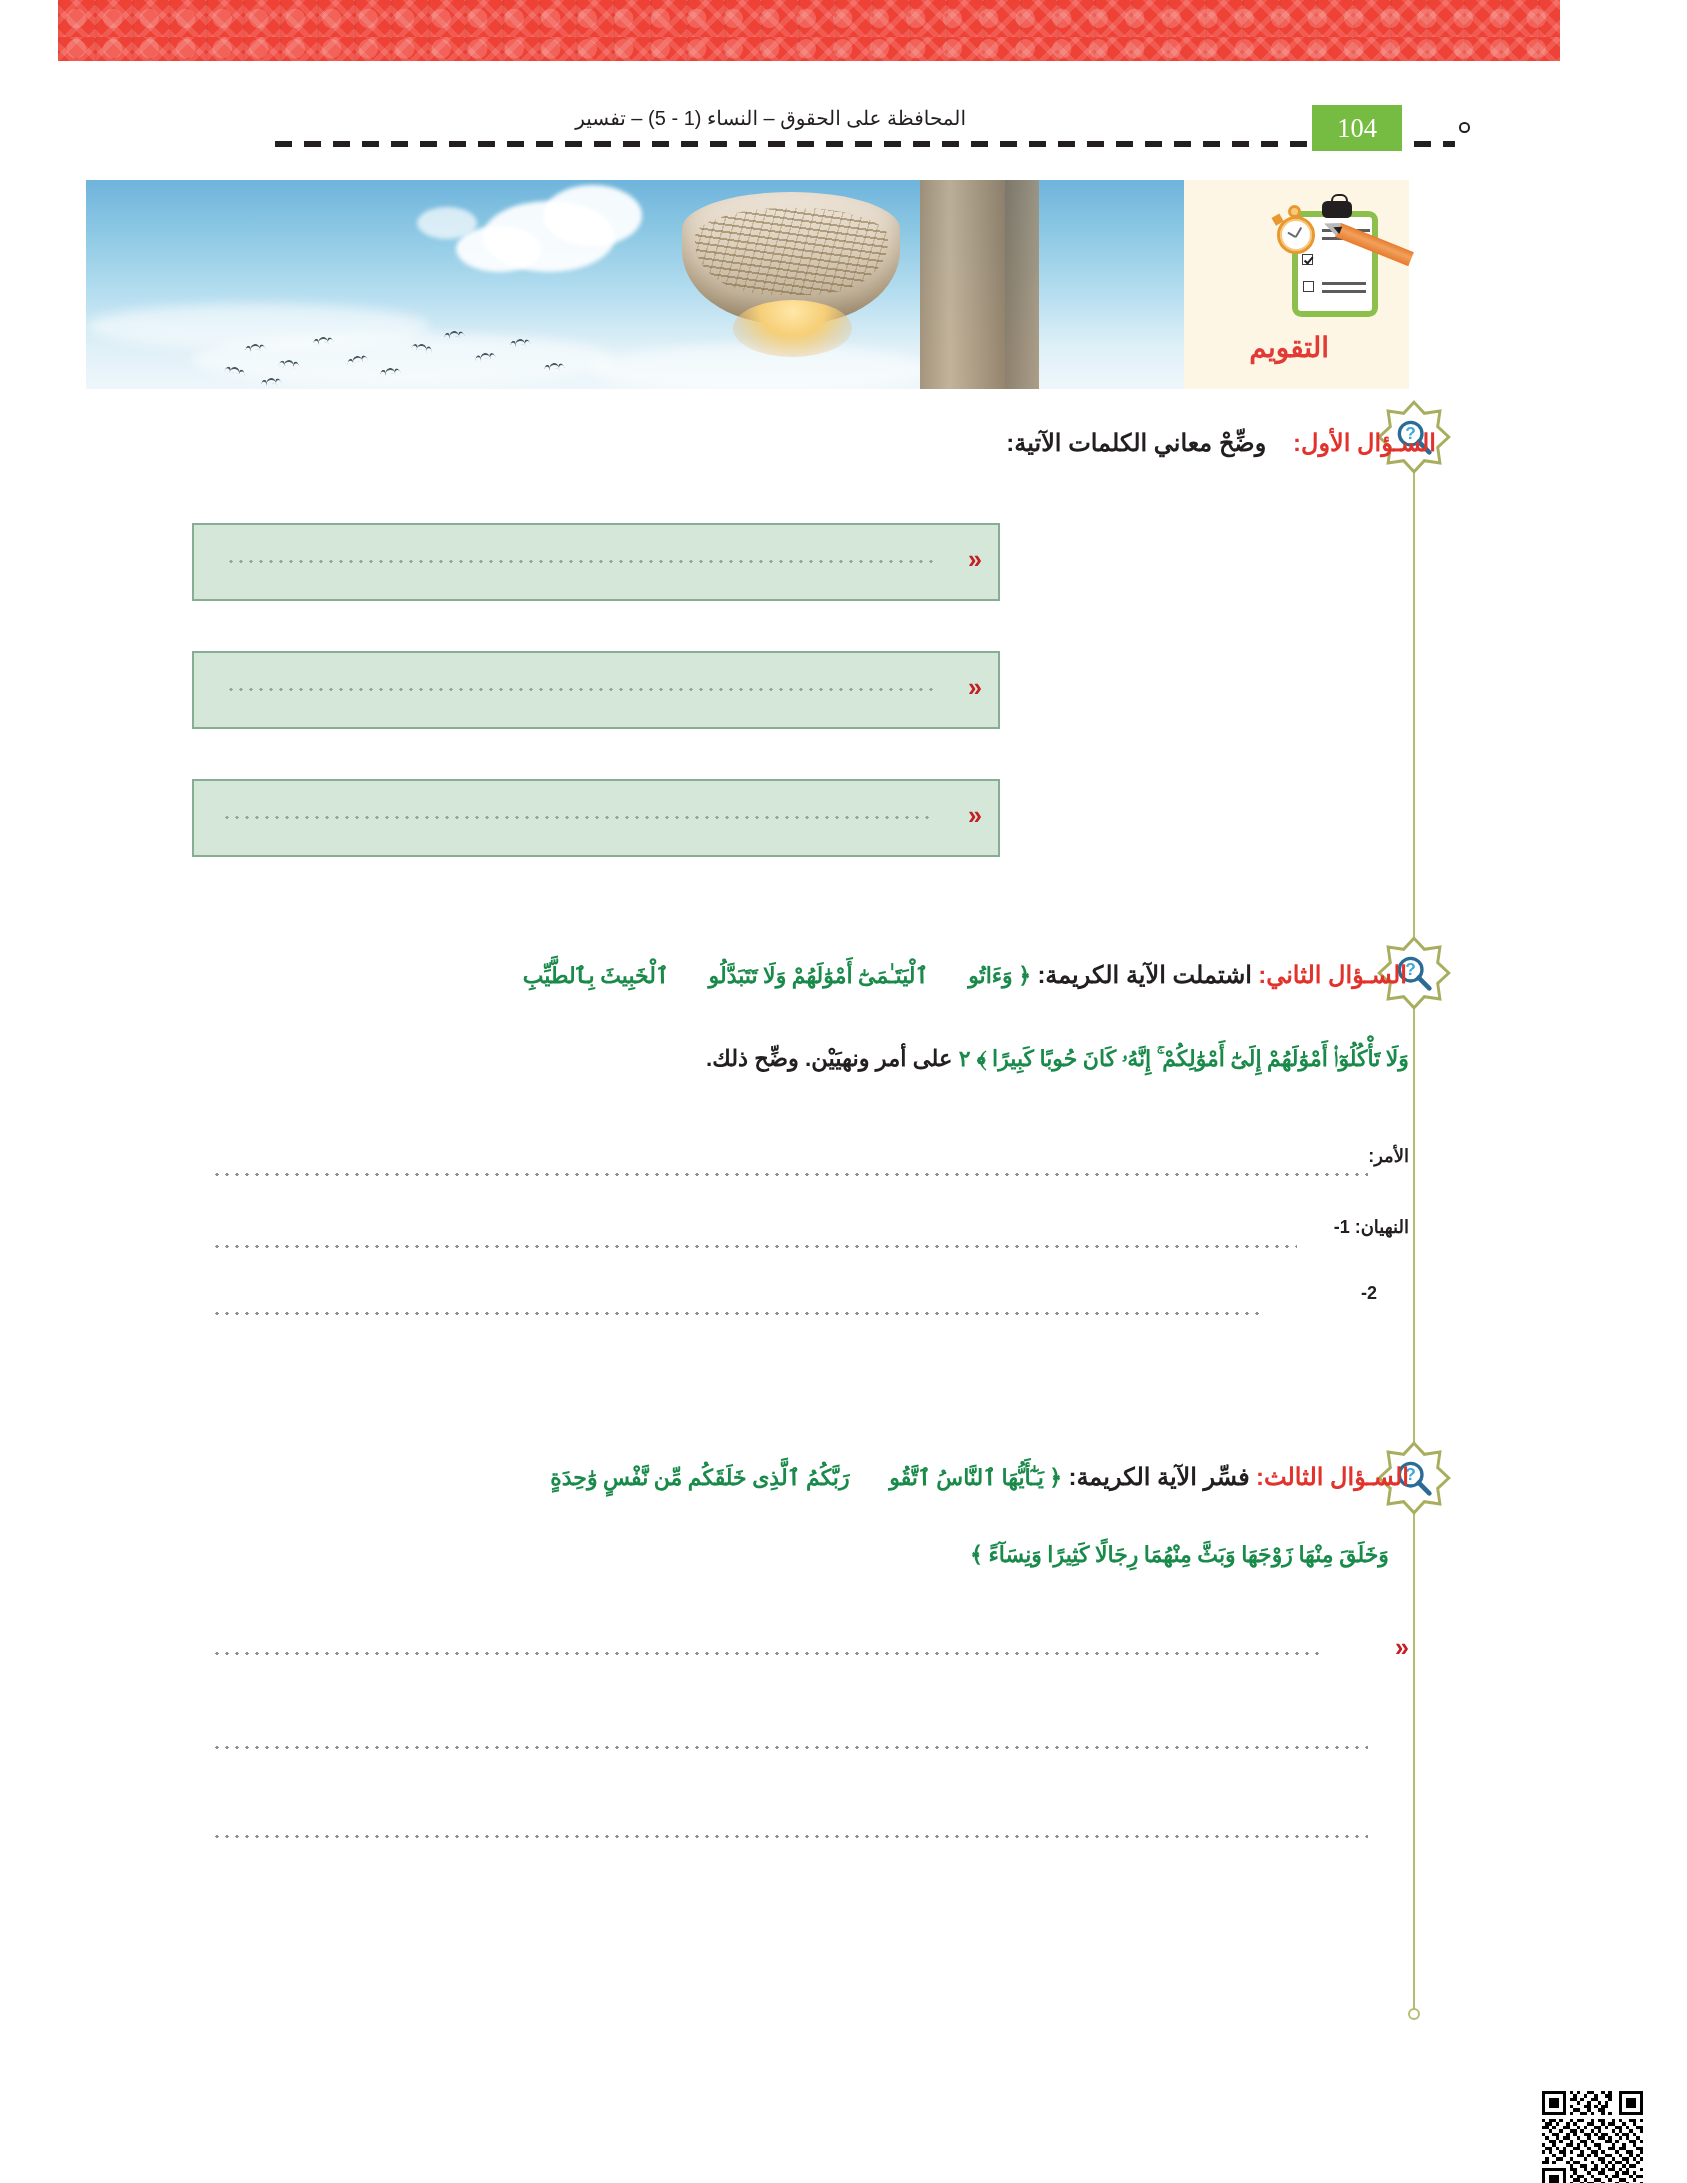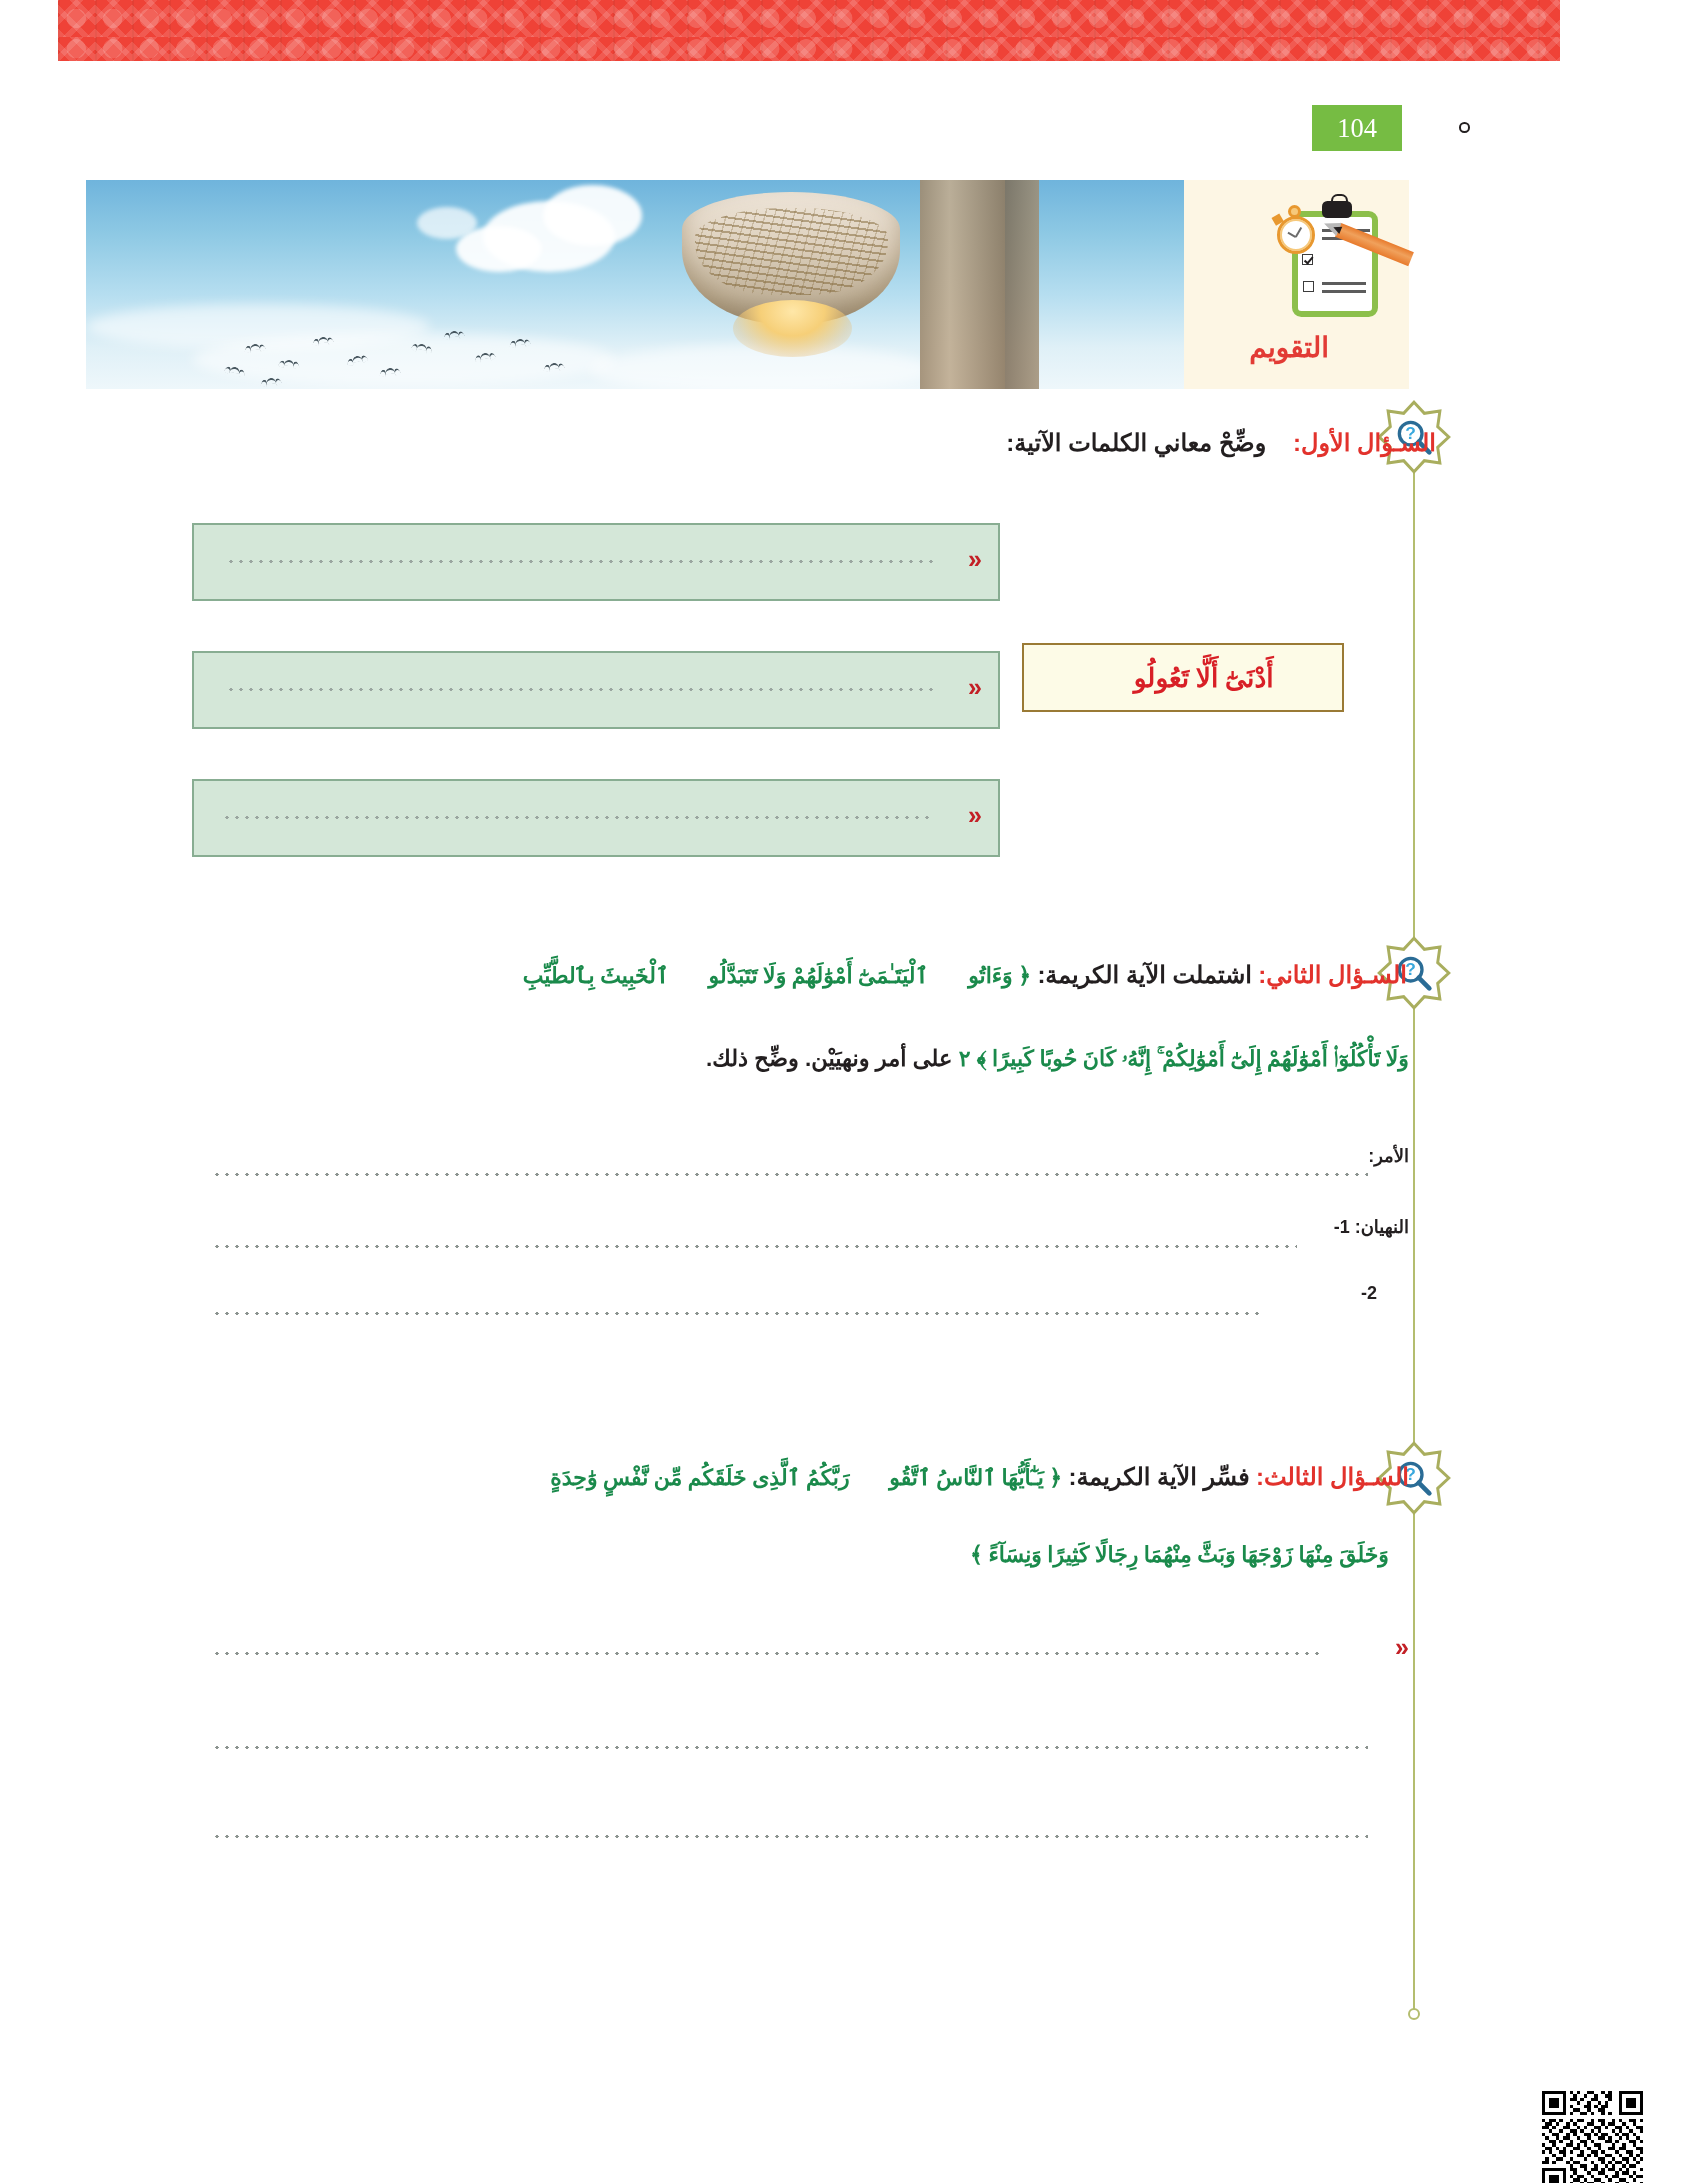--- a/index.html
+++ b/index.html
@@ -463,20 +463,25 @@
     background: #ffffff;
   }
 </style>
 </head>
 <body>
 
 <div class="page">
 
   <div class="top-banner"></div>
 
+  <div class="header-row">
+    <div class="chapter-title">المحافظة على الحقوق – النساء (1 - 5) – تفسير</div>
+    <div class="dash-line"></div>
+    <div class="dash-line right"></div>
+  </div>
   <div class="page-num">104</div>
   <div class="page-num-dot"></div>
 
   <div class="hero-band">
     <div class="hero-sky"></div>
     <div class="cloud" style="left:397px; top:21px; width:132px; height:71px;"></div>
     <div class="cloud" style="left:457px; top:5.3px; width:99px; height:61px;"></div>
     <div class="cloud" style="left:370px; top:46px; width:86px; height:46px;"></div>
     <div class="cloud" style="left:331px; top:26.5px; width:60px; height:32px; opacity:.75;"></div>
     <div class="wisp" style="left:0px; top:124px; width:344px; height:45px;"></div>
@@ -550,21 +555,20 @@
     <span class="q-label">السـؤال الأول:</span>
     <span>&nbsp;&nbsp;</span>
     <span class="q-body">وضِّحْ معاني الكلمات الآتية:</span>
   </div>
 
   <div class="answer-cell" style="left:192px; top:523px; width:808px; height:78px;">
     <span class="guillemet">«</span>
     <div class="dotted-rule" style="left:32px; top:34px; width:709px;"></div>
   </div>
 
-  <div class="word-cell" style="left:1022px; top:643px; width:322px; height:69px;">أَدْنَىٰٓ أَلَّا تَعُولُوا۟</div>
   <div class="answer-cell" style="left:192px; top:651px; width:808px; height:78px;">
     <span class="guillemet">«</span>
     <div class="dotted-rule" style="left:32px; top:34px; width:709px;"></div>
   </div>
 
   <div class="answer-cell" style="left:192px; top:779px; width:808px; height:78px;">
     <span class="guillemet">«</span>
     <div class="dotted-rule" style="left:28px; top:34px; width:713px;"></div>
   </div>
 

